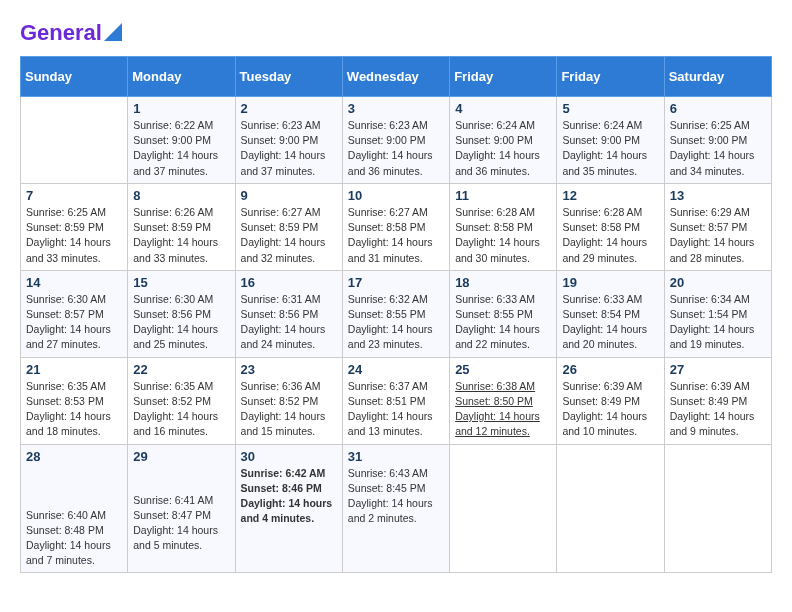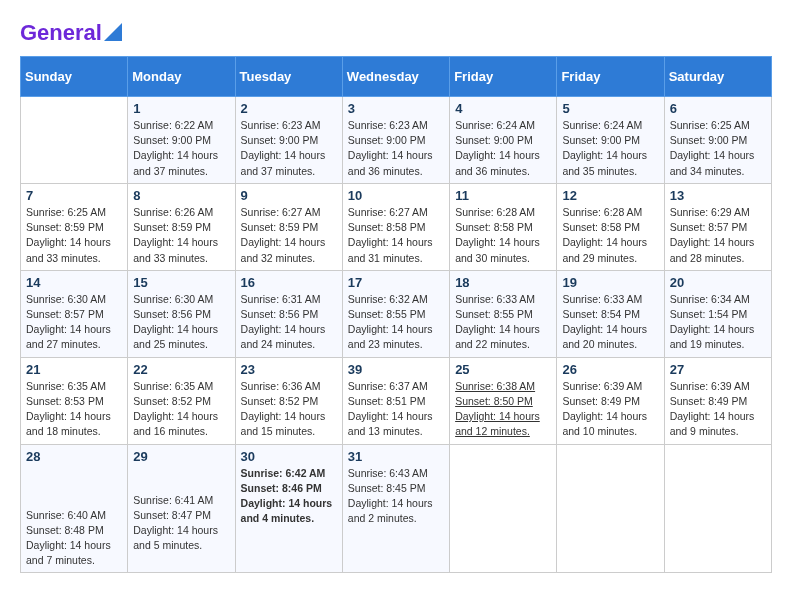--- a/index.html
+++ b/index.html
@@ -278,21 +278,21 @@
 and 16 minutes.</div>
         </td>
         <td>
           <span class="day-number">23</span>
           <div class="day-info" style="white-space: pre-line;">Sunrise: 6:36 AM
 Sunset: 8:52 PM
 Daylight: 14 hours
 and 15 minutes.</div>
         </td>
         <td>
-          <span class="day-number">39</span>
+          <span class="day-number">24</span>
           <div class="day-info" style="white-space: pre-line;">Sunrise: 6:37 AM
 Sunset: 8:51 PM
 Daylight: 14 hours
 and 13 minutes.</div>
         </td>
         <td>
           <span class="day-number">25</span>
           <div class="day-info" style="white-space: pre-line; text-decoration: underline;">Sunrise: 6:38 AM
 Sunset: 8:50 PM
 Daylight: 14 hours

